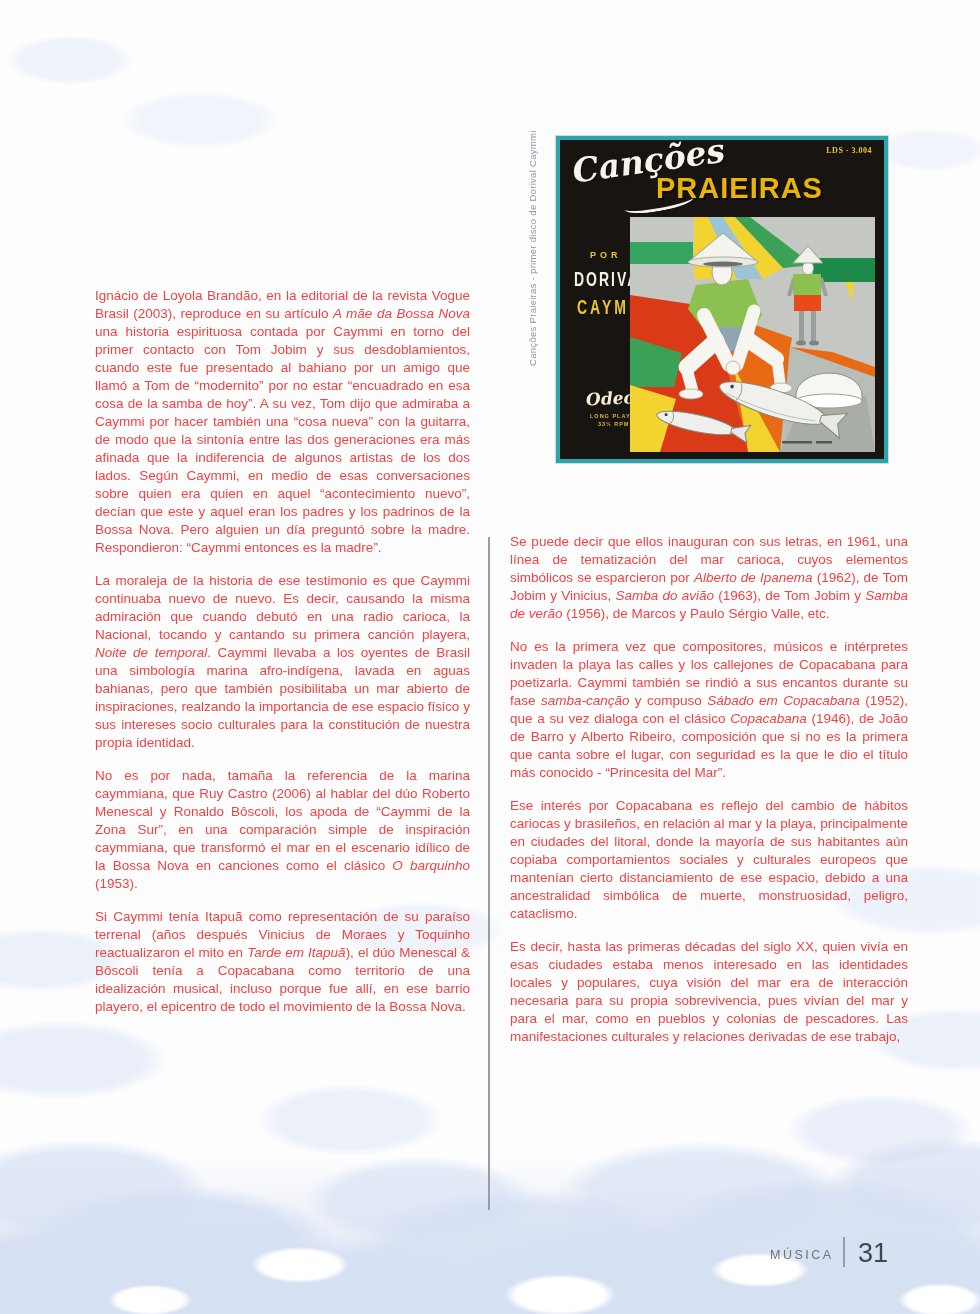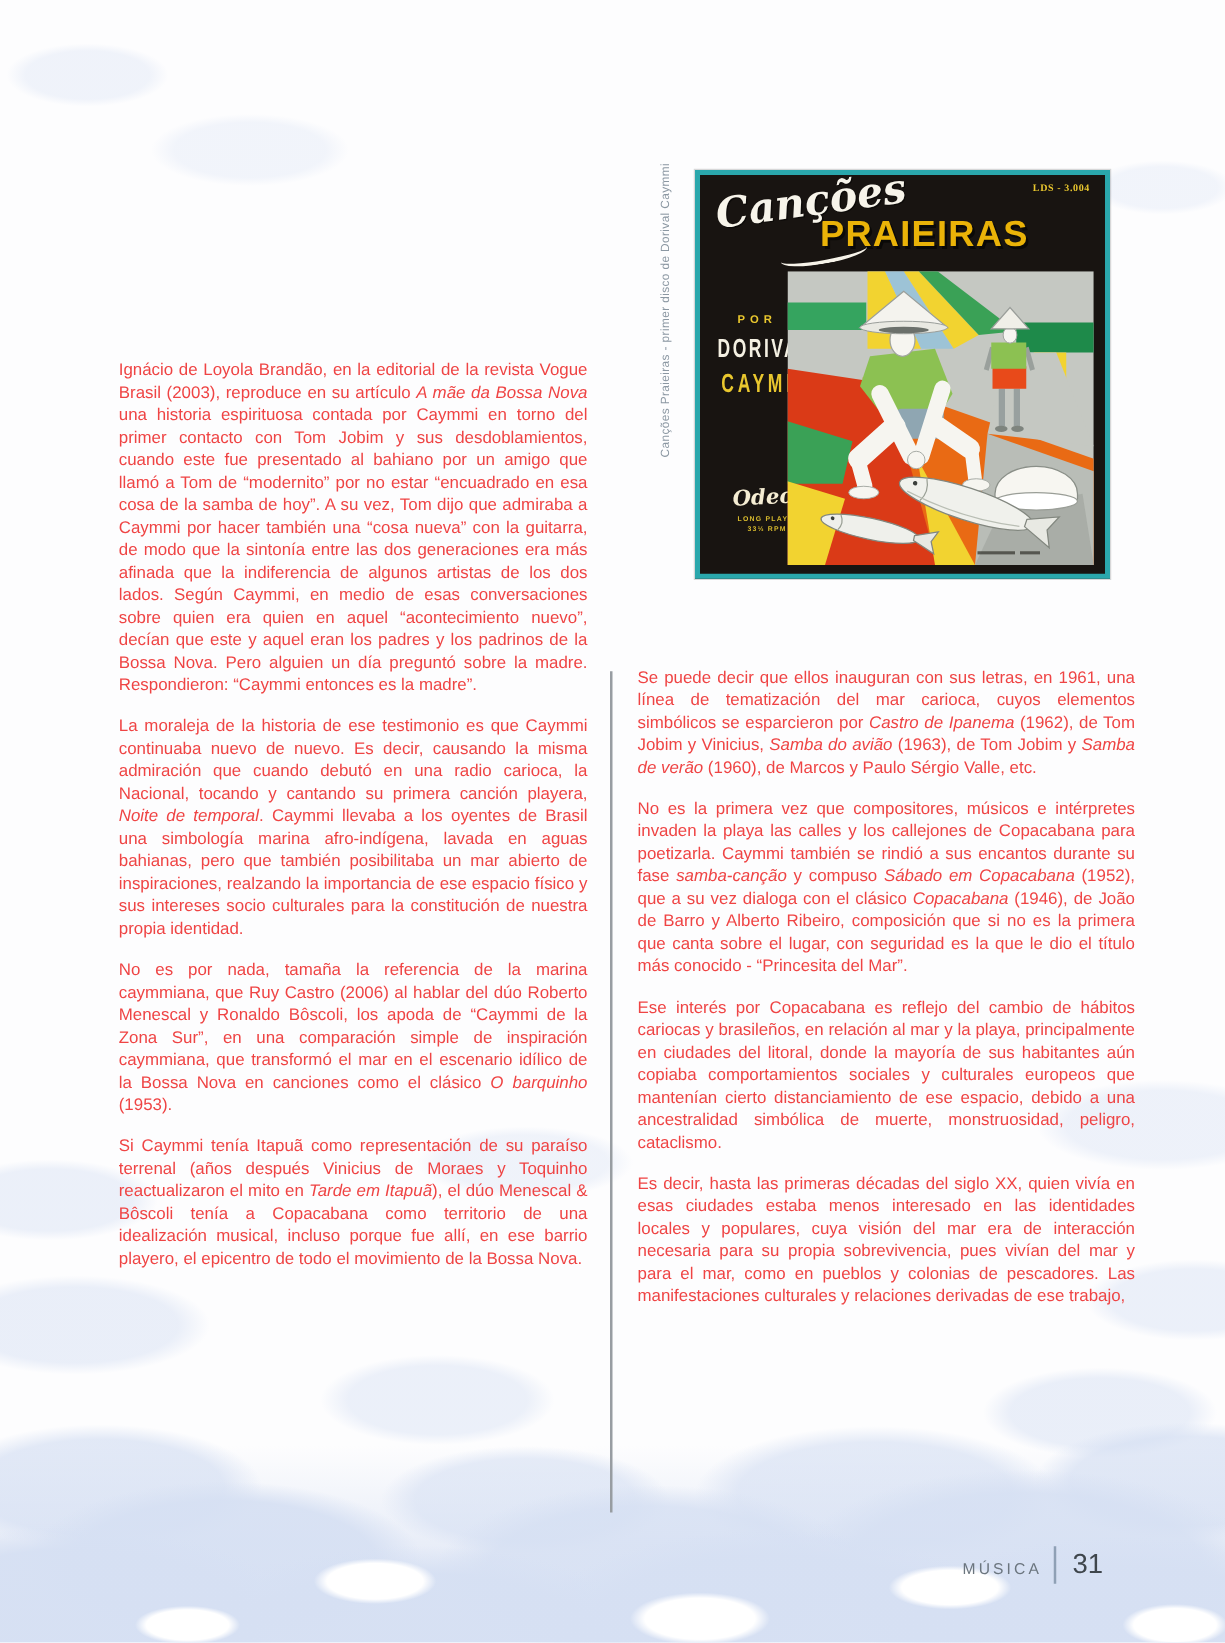--- a/index.html
+++ b/index.html
@@ -71,21 +71,21 @@
   .album .lp2{position:absolute;left:38px;top:281px;color:#d8bb2e;font-size:5.5px;letter-spacing:1px;font-weight:bold;}
   .album svg.illus{position:absolute;left:70px;top:77px;}
 
   
   .caption-vert{position:absolute;left:527px;top:136px;height:230px;width:16px;
     writing-mode:vertical-rl;transform:rotate(180deg);font-size:9.5px;color:#8b97a2;letter-spacing:.3px;white-space:nowrap;}
 
   
   .footer-label{position:absolute;left:770px;top:1248px;width:62px;text-align:left;font-size:12.5px;color:#6b757e;letter-spacing:2.5px;}
   .footer-bar{position:absolute;left:843px;top:1237px;width:2px;height:30px;background:#8fa0b5;}
-  .footer-page{position:absolute;left:858px;top:1238px;font-size:22px;color:#3f464c;}
+  .footer-page{position:absolute;left:858px;top:1238px;font-size:27px;color:#3f464c;}
 </style>
 </head>
 <body>
 
 <div class="page">
   <div class="texture"></div>
 
   <div class="caption-vert">Canções Praieiras - primer disco de Dorival Caymmi</div>
 
   <div class="album">
@@ -182,21 +182,21 @@
   <div class="col-divider"></div>
 
   <div class="col col-left">
     <p><span>Ignácio de Loyola Brandão, en la editorial de la revista Vogue Brasil (2003), reproduce en su artículo </span><i>A mãe da Bossa Nova</i><span> una historia espirituosa contada por Caymmi en torno del primer contacto con Tom Jobim y sus desdoblamientos, cuando este fue presentado al bahiano por un amigo que llamó a Tom de “modernito” por no estar “encuadrado en esa cosa de la samba de hoy”. A su vez, Tom dijo que admiraba a Caymmi por hacer también una “cosa nueva” con la guitarra, de modo que la sintonía entre las dos generaciones era más afinada que la indiferencia de algunos artistas de los dos lados. Según Caymmi, en medio de esas conversaciones sobre quien era quien en aquel “acontecimiento nuevo”, decían que este y aquel eran los padres y los padrinos de la Bossa Nova. Pero alguien un día preguntó sobre la madre. Respondieron: “Caymmi entonces es la madre”.</span></p>
     <p><span>La moraleja de la historia de ese testimonio es que Caymmi continuaba nuevo de nuevo. Es decir, causando la misma admiración que cuando debutó en una radio carioca, la Nacional, tocando y cantando su primera canción playera, </span><i>Noite de temporal</i><span>. Caymmi llevaba a los oyentes de Brasil una simbología marina afro-indígena, lavada en aguas bahianas, pero que también posibilitaba un mar abierto de inspiraciones, realzando la importancia de ese espacio físico y sus intereses socio culturales para la constitución de nuestra propia identidad.</span></p>
     <p><span>No es por nada, tamaña la  referencia de la marina caymmiana, que Ruy Castro (2006) al hablar del dúo Roberto Menescal y Ronaldo Bôscoli, los apoda de “Caymmi de la Zona Sur”, en una comparación simple de inspiración caymmiana, que transformó el mar en el escenario idílico de la Bossa Nova en canciones como el clásico </span><i>O barquinho</i><span> (1953).</span></p>
     <p><span>Si Caymmi tenía Itapuã  como representación de su paraíso terrenal (años después Vinicius de Moraes y Toquinho reactualizaron el mito en </span><i>Tarde em Itapuã</i><span>), el dúo Menescal &amp; Bôscoli tenía a Copacabana como territorio de una idealización musical, incluso porque fue allí, en ese barrio playero, el epicentro de todo el movimiento de la Bossa Nova.</span></p>
   </div>
 
   <div class="col col-right">
-    <p><span>Se puede decir que ellos inauguran con sus letras, en 1961, una línea de tematización del mar carioca, cuyos elementos simbólicos se esparcieron por </span><i>Castro de Ipanema</i><span> (1962), de Tom Jobim y Vinicius, </span><i>Samba do avião</i><span> (1963), de Tom Jobim y </span><i>Samba de verão</i><span> (1960), de Marcos y Paulo Sérgio Valle, etc.</span></p>
+    <p><span>Se puede decir que ellos inauguran con sus letras, en 1961, una línea de tematización del mar carioca, cuyos elementos simbólicos se esparcieron por </span><i>Alberto de Ipanema</i><span> (1962), de Tom Jobim y Vinicius, </span><i>Samba do avião</i><span> (1963), de Tom Jobim y </span><i>Samba de verão</i><span> (1956), de Marcos y Paulo Sérgio Valle, etc.</span></p>
     <p><span>No es la primera vez que compositores, músicos e intérpretes invaden la playa las calles y los callejones de Copacabana para poetizarla. Caymmi también se rindió a sus encantos durante su fase </span><i>samba-canção</i><span> y compuso </span><i>Sábado em Copacabana</i><span> (1952), que a su vez dialoga con el clásico </span><i>Copacabana</i><span> (1946), de João de Barro y Alberto Ribeiro, composición que si no es la primera que canta sobre el lugar, con seguridad es la que le dio el título más conocido - “Princesita del Mar”.</span></p>
     <p><span>Ese interés por Copacabana es reflejo del cambio de hábitos cariocas y brasileños, en relación al mar y la playa, principalmente en ciudades del litoral, donde la mayoría de sus habitantes aún copiaba comportamientos sociales y culturales europeos que mantenían cierto distanciamiento de ese espacio, debido a una ancestralidad simbólica de muerte, monstruosidad, peligro, cataclismo.</span></p>
     <p><span>Es decir, hasta las primeras décadas del siglo XX, quien vivía en esas ciudades estaba menos interesado en las identidades locales y populares, cuya visión del mar era de interacción necesaria para su propia sobrevivencia, pues vivían del mar y para el mar, como en pueblos y colonias de pescadores. Las manifestaciones culturales y relaciones derivadas de ese trabajo,</span></p>
   </div>
 
   <div class="footer-label">MÚSICA</div>
   <div class="footer-bar"></div>
   <div class="footer-page">31</div>
 </div>
 

